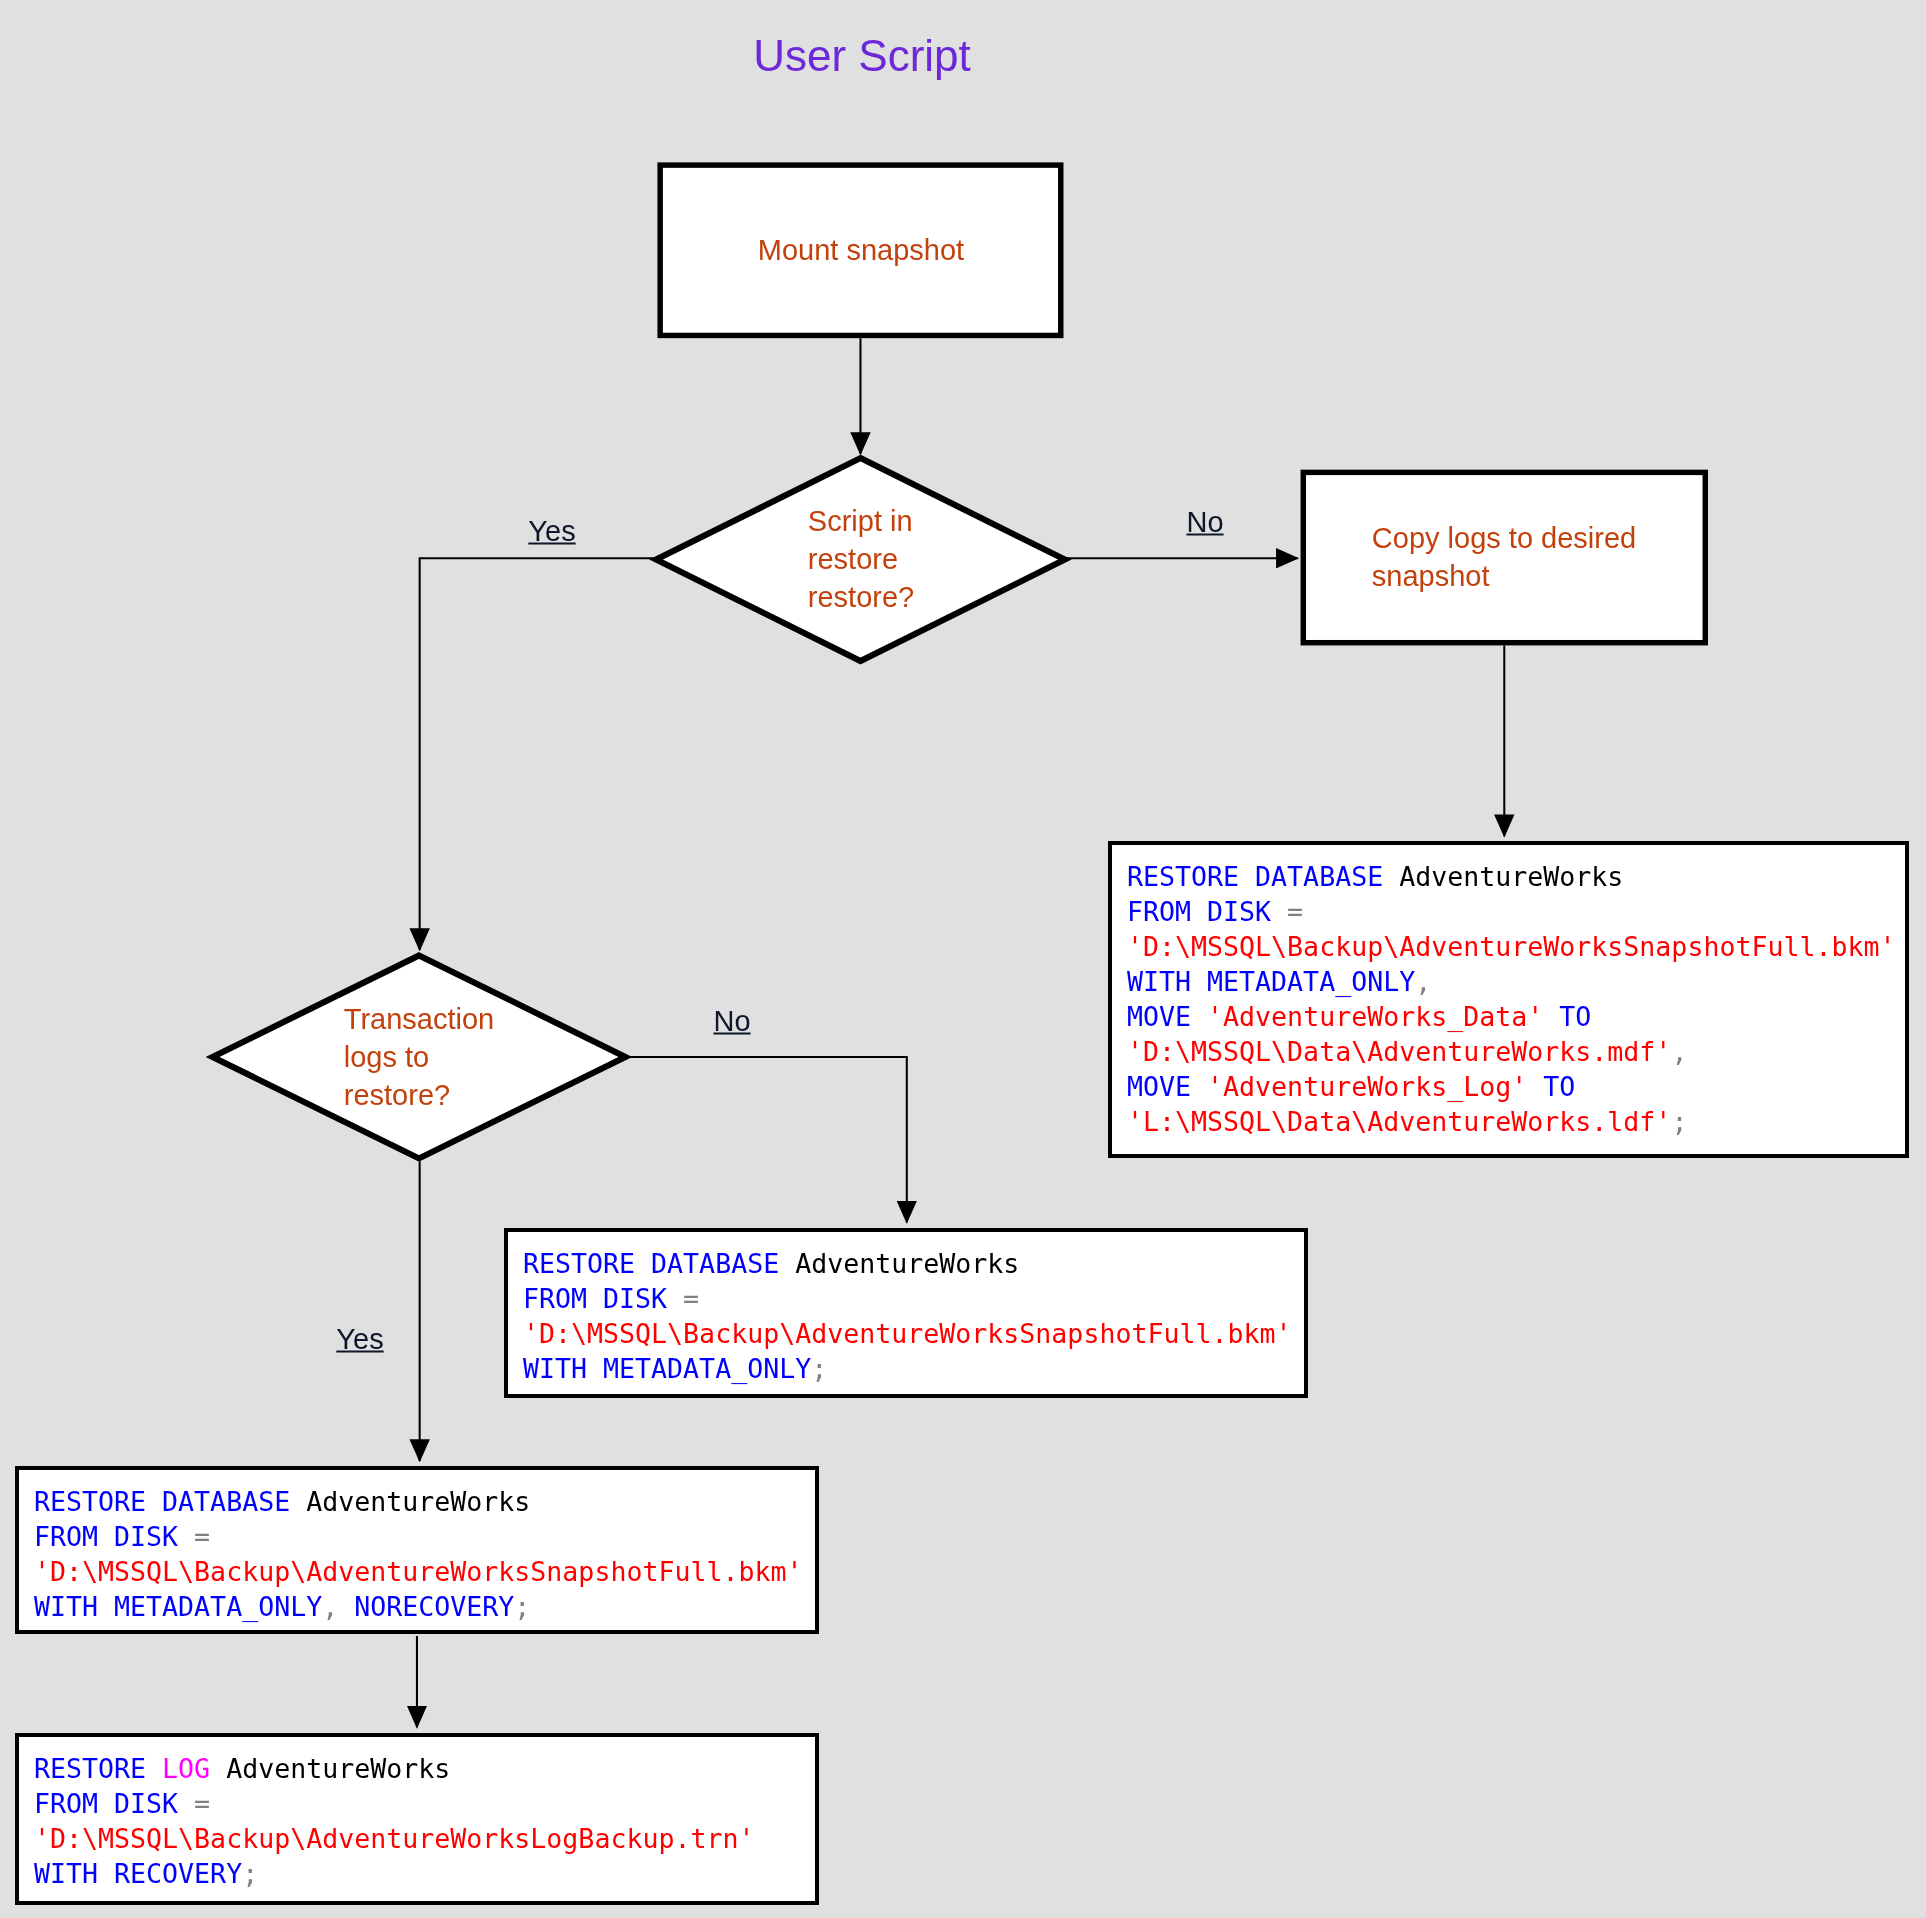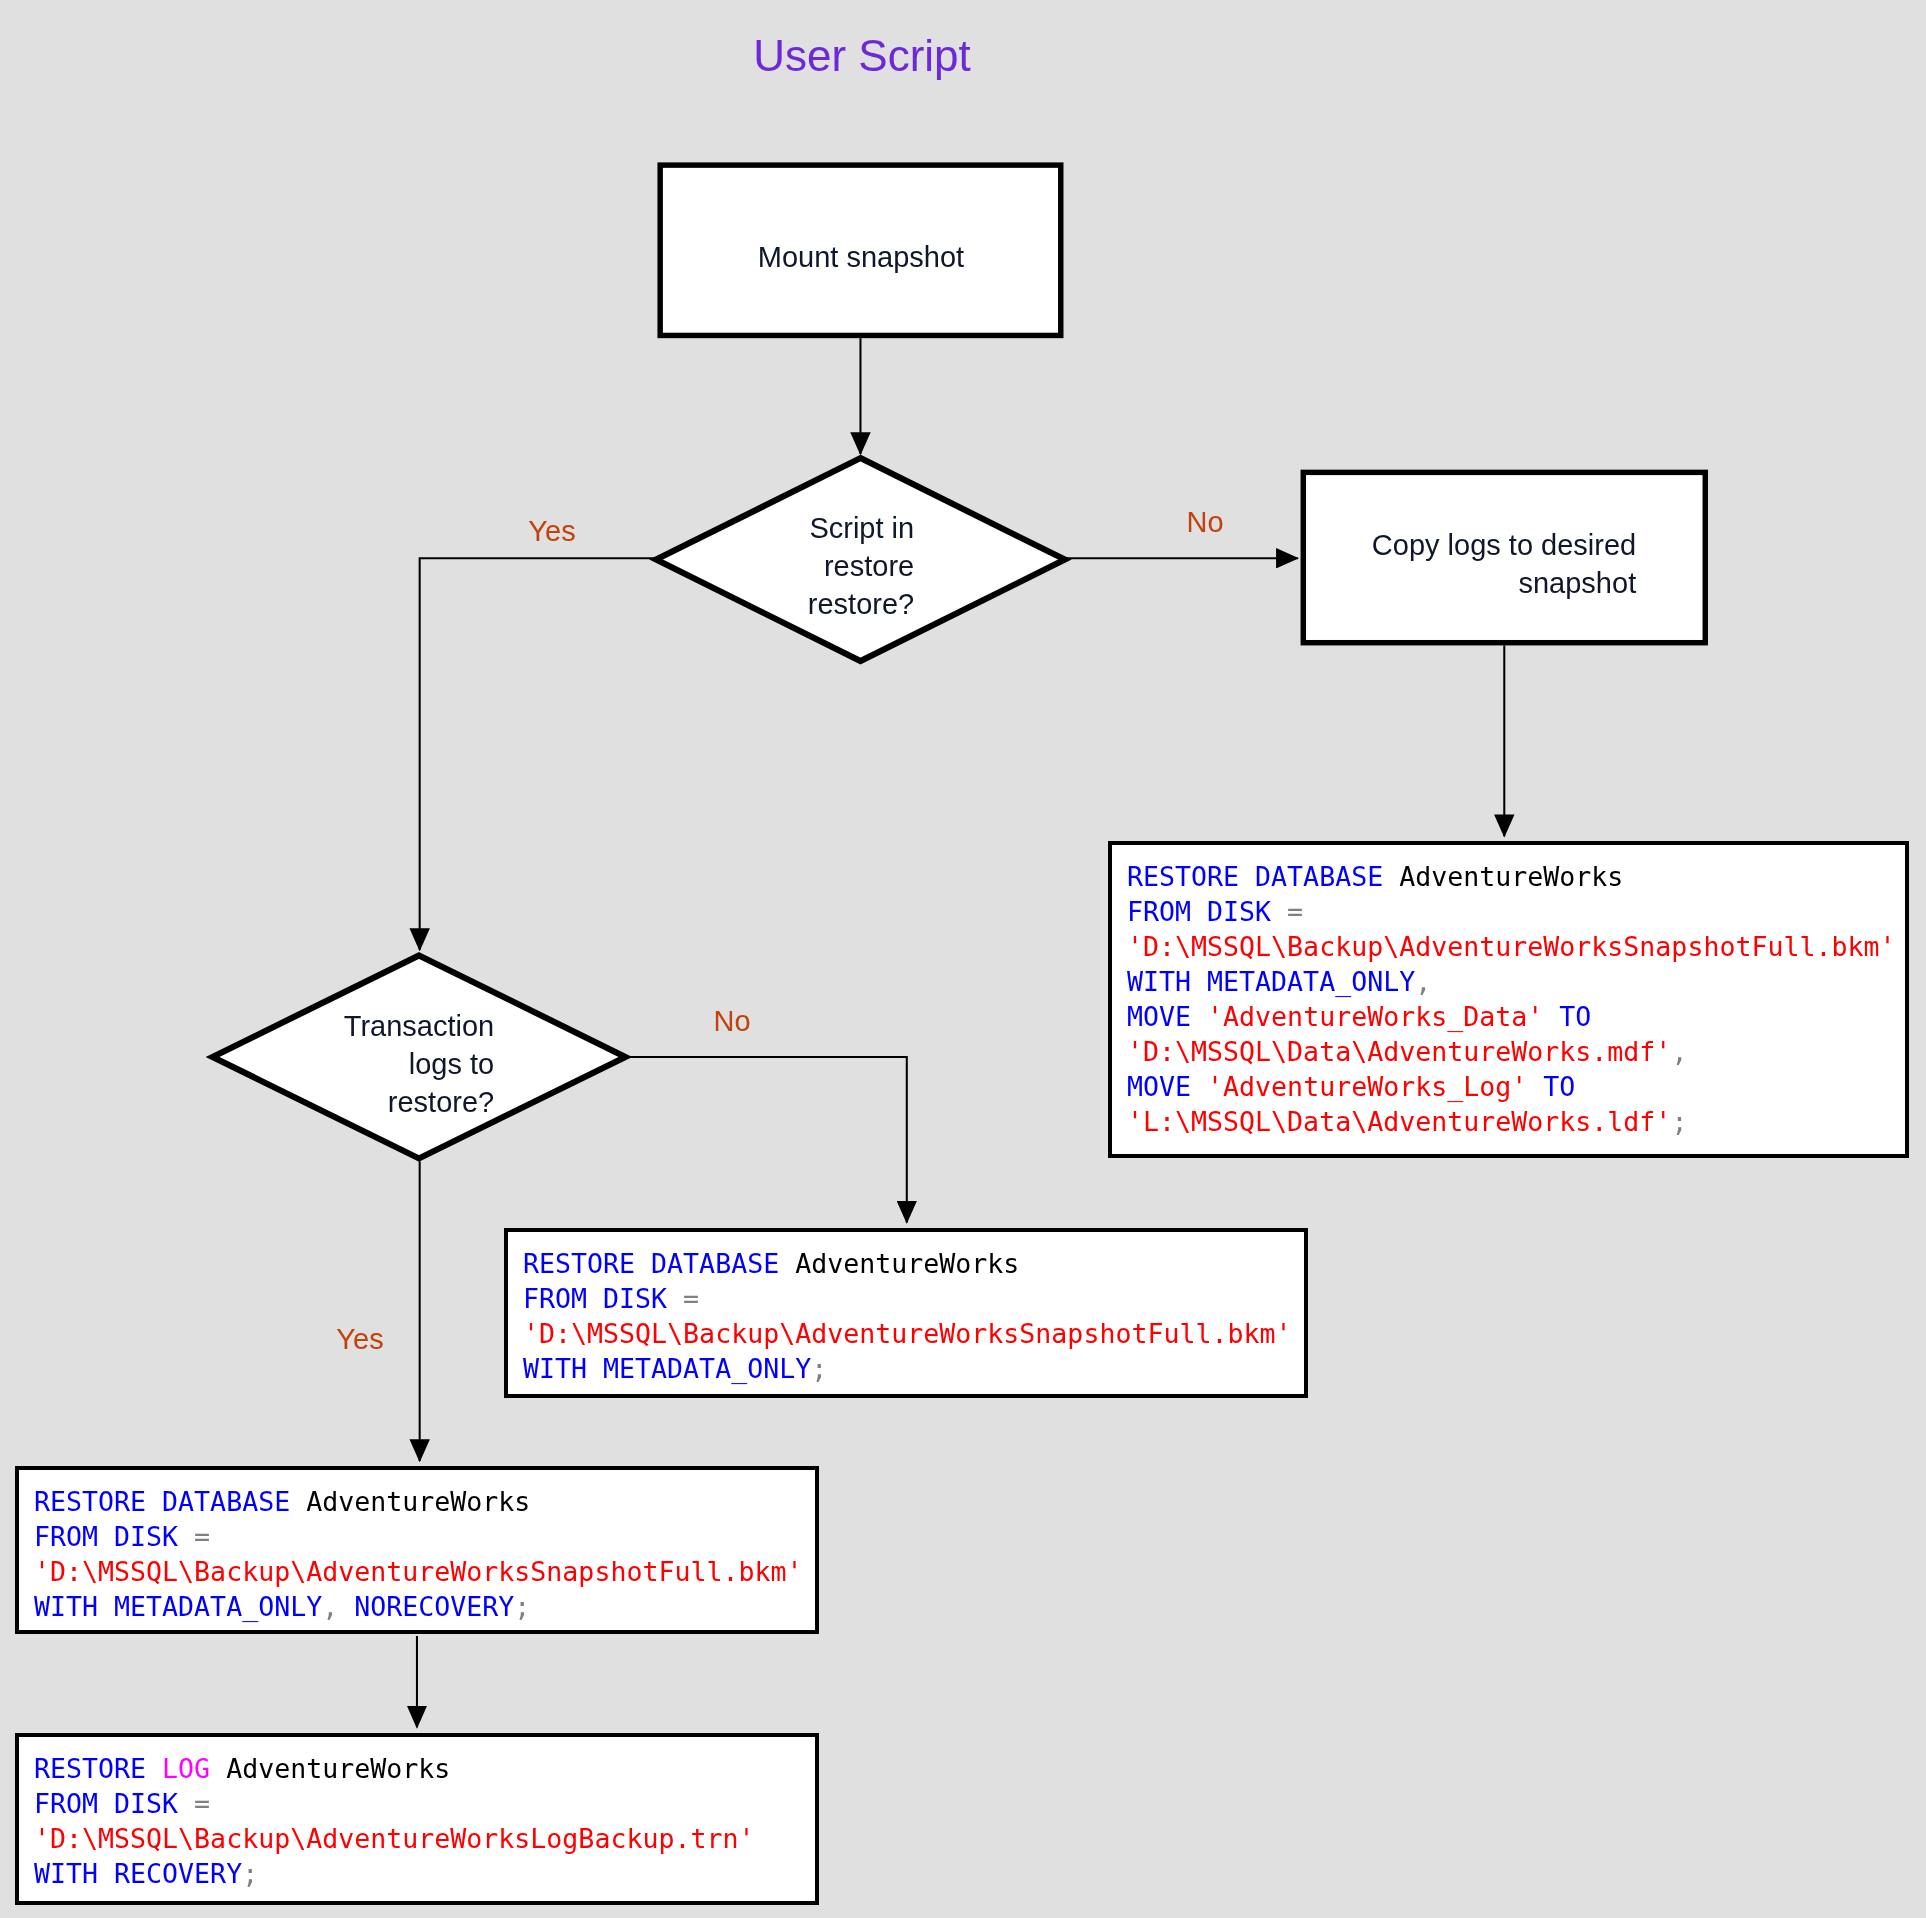--- a/index.html
+++ b/index.html
@@ -13,42 +13,42 @@
   }
   #connector-layer {
     position: absolute;
     left: 0; top: 0;
     width: 1926px;
     height: 1919px;
   }
   .shape-label {
     position: absolute;
     transform: translate(-50%, -50%);
-    text-align: right;
-    color: #0f172a;
+    text-align: left;
+    color: #c2410c;
     font-size: 29px;
     line-height: 38px;
     white-space: nowrap;
-    margin-top: 7px;
   }
   #page-title {
     position: absolute;
     left: 862px;
     top: 56px;
     transform: translate(-50%, -50%);
     font-size: 44px;
     color: #6d28d9;
     white-space: nowrap;
   }
   .edge-label {
     position: absolute;
     transform: translate(-50%, -50%);
     font-size: 29px;
-    color: #c2410c;
+    color: #0f172a;
     white-space: nowrap;
+    text-decoration: underline;
   }
   .code-box {
     position: absolute;
     box-sizing: border-box;
     background: #ffffff;
     border: 4.1px solid #000;
     padding: 13.6px 0 0 15px;
     font-family: "DejaVu Sans Mono", monospace;
     font-size: 26.6px;
     line-height: 35px;

